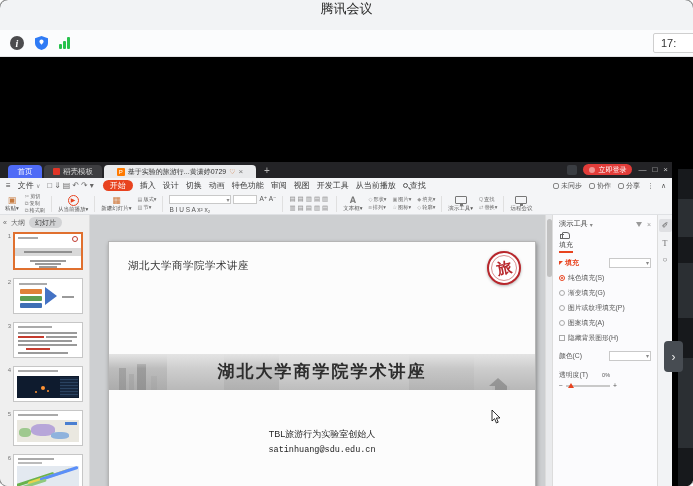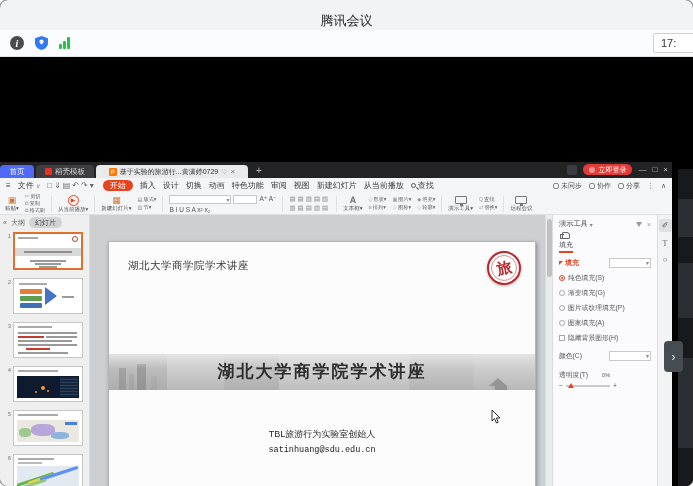--- a/index.html
+++ b/index.html
@@ -2,21 +2,21 @@
 <html><head>
 <meta charset="utf-8">
 <style>
   html,body{margin:0;padding:0;background:#fff;}
   *{box-sizing:border-box;}
   .page{position:relative;width:693px;height:486px;border-radius:8px;overflow:hidden;
         background:#000;font-family:"Liberation Sans","DejaVu Sans",sans-serif;
         box-shadow:0 0 0 1px #9a9a9a;}
   
   .m-titlebar{position:absolute;left:0;top:0;width:693px;height:42px;background:#f2f3f5;
-    border-bottom:1px solid #dfe1e3;display:flex;align-items:center;justify-content:center;
+    border-bottom:1px solid #dfe1e3;display:flex;align-items:flex-start;justify-content:center;
     font-size:13px;color:#262626;}
   .m-toolbar{position:absolute;left:0;top:30px;width:693px;height:27px;background:#fbfcfd;
     border-bottom:1px solid #e4e5e7;display:flex;align-items:center;padding:0 10px;gap:11px;}
   .ic-info{width:14px;height:14px;border-radius:50%;background:#4c4c4e;color:#fff;
     font:italic bold 10px "Liberation Serif",serif;display:flex;align-items:center;justify-content:center;}
   .ic-shield svg{display:block;}
   .ic-bars{display:flex;align-items:flex-end;gap:1px;height:12px;}
   .ic-bars i{display:block;width:3px;background:#27c24c;border-radius:1px;}
   .ic-bars i:nth-child(1){height:5px;}.ic-bars i:nth-child(2){height:8px;}.ic-bars i:nth-child(3){height:12px;}
   .m-clock{margin-left:auto;width:46px;height:20px;border:1px solid #cfcfcf;background:#fff;
@@ -27,21 +27,21 @@
   .backstrip{position:absolute;left:678px;top:112px;width:15px;height:365px;background:#17191c;}
   .backstrip i{display:block;width:15px;background:#2b2f33;}
   .backstrip i:nth-child(1){height:38px;margin-top:30px;}
   .backstrip i:nth-child(2){height:55px;margin-top:26px;}
   .backstrip i:nth-child(3){height:90px;margin-top:40px;}
   .side-toggle{position:absolute;left:664px;top:284px;width:19px;height:31px;background:#474c52;
     border-radius:4px;color:#e9e9e9;font-size:12px;display:flex;align-items:center;justify-content:center;}
   
   .wps{position:absolute;left:0;top:105px;width:672px;height:374px;display:flex;flex-direction:column;
     background:#f4f5f7;font-size:8px;color:#3c3c3c;}
-  .tabstrip{height:16px;background:#232326;display:flex;align-items:flex-end;padding-left:0;position:relative;flex:none;}
+  .tabstrip{height:16px;background:#232326;display:flex;align-items:flex-end;padding-left:8px;position:relative;flex:none;}
   .tab{height:13px;display:flex;align-items:center;justify-content:center;font-size:7.5px;gap:3px;
     border-radius:4px 4px 0 0;padding:0 5px;white-space:nowrap;}
   .tab.home{width:34px;background:#4f6bf6;color:#fff;}
   .tab.docer{width:58px;background:#3e3e41;color:#d6d6d6;margin-left:2px;}
   .tab.doc{width:152px;background:#e9eaec;color:#333;margin-left:2px;}
   .docer-ic{width:7px;height:7px;background:#e03426;border-radius:1px;flex:none;}
   .doc-ic{width:8px;height:8px;background:#ff7a00;border-radius:1px;color:#fff;font-size:6px;
     display:flex;align-items:center;justify-content:center;flex:none;}
   .doc-title{max-width:108px;overflow:hidden;text-overflow:ellipsis;font-size:7px;}
   .doc-heart{color:#d07a3f;font-size:7px;}
@@ -234,21 +234,21 @@
         <span class="mi"><span>文件</span> <span class="caret">∨</span></span>
         <span class="qicons">□⇓▤↶↷▾</span>
         <span class="mi start">开始</span>
         <span class="mi">插入</span>
         <span class="mi">设计</span>
         <span class="mi">切换</span>
         <span class="mi">动画</span>
         <span class="mi">特色功能</span>
         <span class="mi">审阅</span>
         <span class="mi">视图</span>
-        <span class="mi">新建幻灯片</span>
+        <span class="mi">开发工具</span>
         <span class="mi">从当前播放</span>
         <span class="mi"><span class="mag"></span><span>查找</span></span>
         <span class="menu-right">
           <span><i class="dotic"></i><span>未同步</span></span>
           <span><i class="dotic"></i><span>协作</span></span>
           <span><i class="dotic"></i><span>分享</span></span>
           <span>⋮</span>
           <span>∧</span>
         </span>
       </div>

